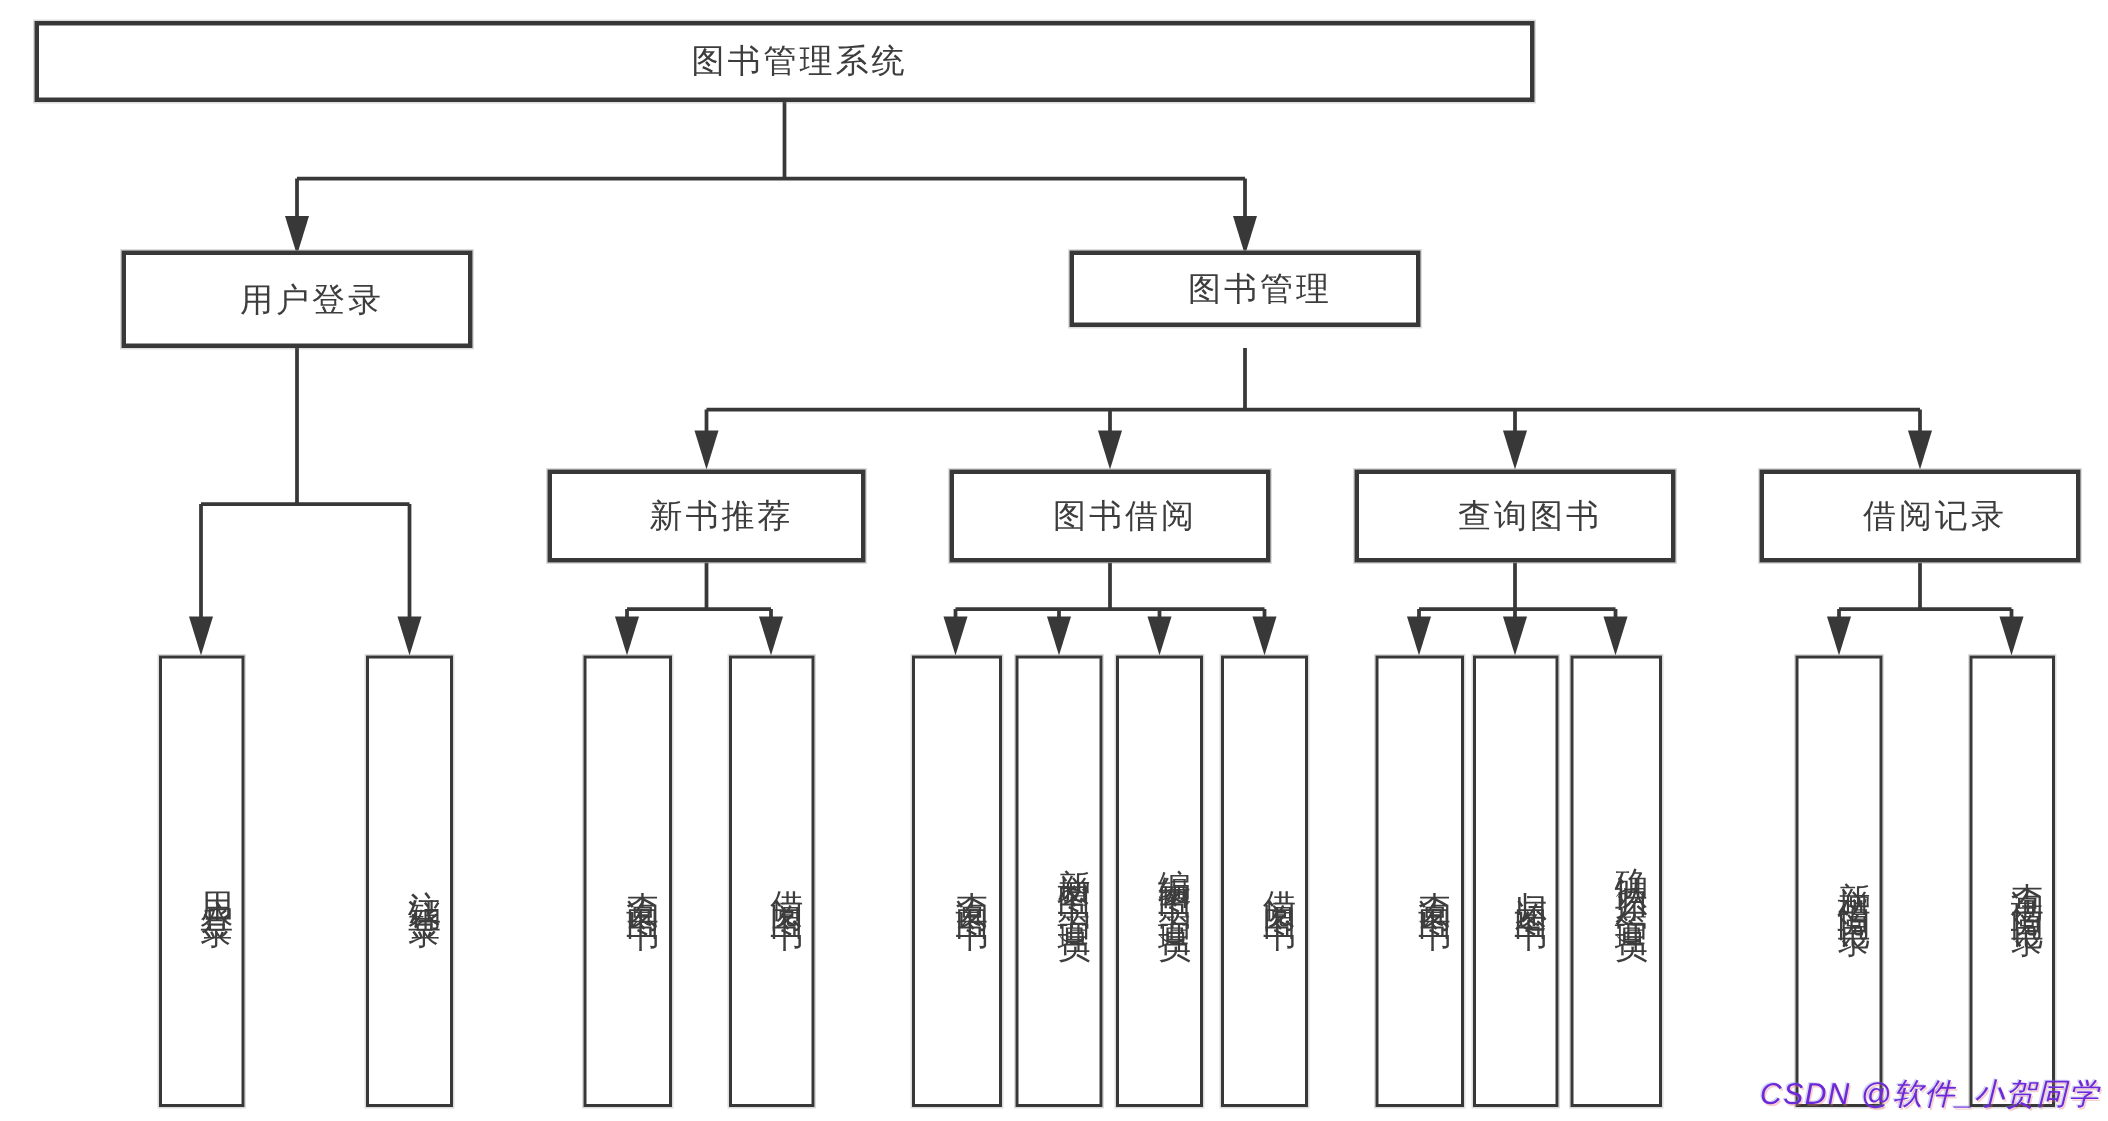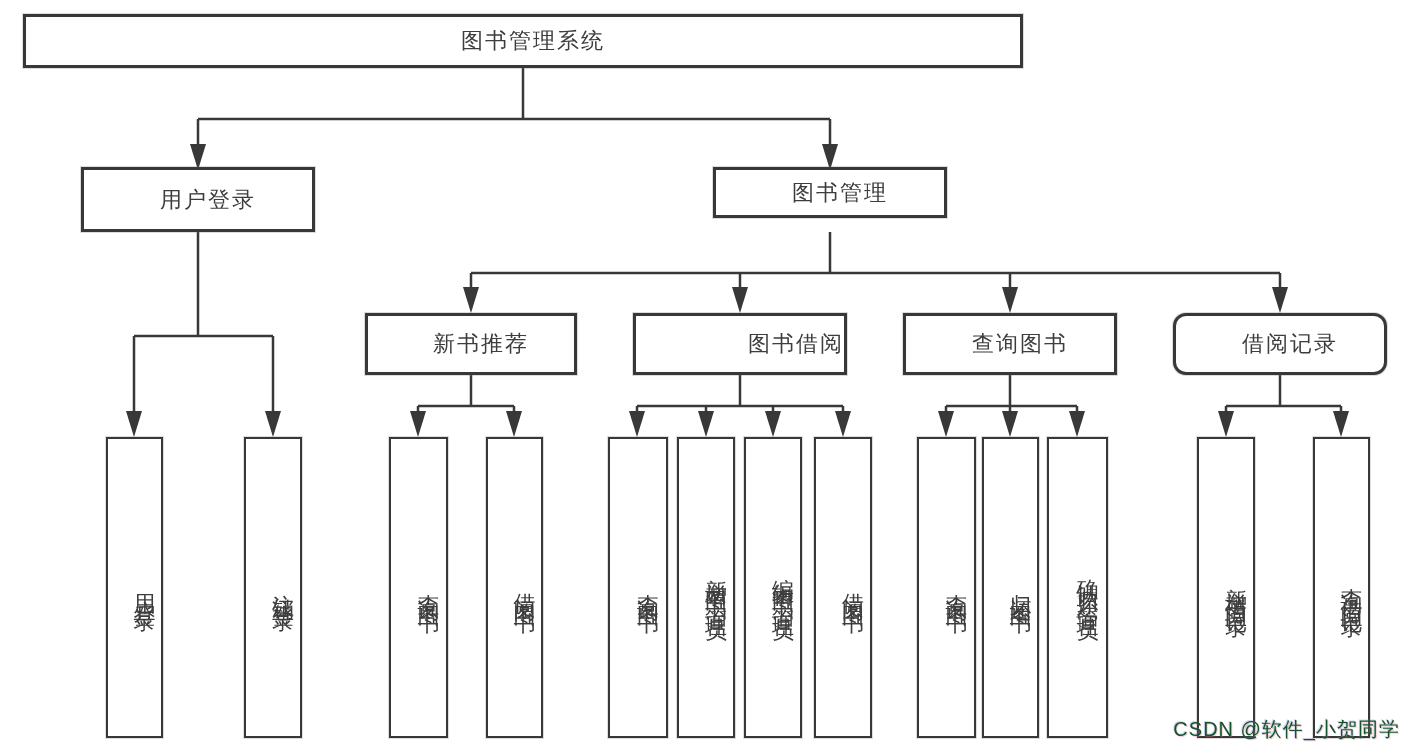--- a/index.html
+++ b/index.html
@@ -43,47 +43,48 @@
     writing-mode: vertical-lr;
     text-orientation: mixed;
     letter-spacing: 6px;
     line-height: 1;
   }
   
   #root-box        { left: 23px;   top: 14px;  width: 1000px; height: 54px; }
   #user-login-box  { left: 81px;   top: 167px; width: 234px;  height: 65px; }
   #book-mgmt-box   { left: 713px;  top: 167px; width: 234px;  height: 51px; }
   #new-book-box    { left: 365px;  top: 313px; width: 212px;  height: 62px; }
-  #book-borrow-box { left: 633px;  top: 313px; width: 214px;  height: 62px; justify-content: flex-end; }
+  #book-borrow-box { left: 633px;  top: 313px; width: 214px;  height: 62px; }
   #cur-borrow-box  { left: 903px;  top: 313px; width: 214px;  height: 62px; }
-  #records-box     { left: 1173px; top: 313px; width: 214px;  height: 62px; border-radius: 13px; }
+  #records-box     { left: 1173px; top: 313px; width: 214px;  height: 62px; }
   .leaf { top: 437px; height: 301px; }
   #leaf-ul-login   { left: 106px;  width: 57px; }
   #leaf-ul-logout  { left: 244px;  width: 58px; }
   #leaf-nb-query   { left: 389px;  width: 59px; }
   #leaf-nb-borrow  { left: 486px;  width: 57px; }
   #leaf-bb-query   { left: 608px;  width: 60px; }
   #leaf-bb-add     { left: 677px;  width: 58px; }
   #leaf-bb-edit    { left: 744px;  width: 58px; }
   #leaf-bb-borrow  { left: 814px;  width: 58px; }
   #leaf-cb-query   { left: 917px;  width: 59px; }
   #leaf-cb-return  { left: 982px;  width: 57px; }
   #leaf-cb-confirm { left: 1047px; width: 61px; }
   #leaf-rc-add     { left: 1197px; width: 58px; }
   #leaf-rc-query   { left: 1313px; width: 57px; }
   #watermark {
     position: absolute;
     right: 5px;
     bottom: 4px;
     z-index: 5;
     font-size: 20px;
-    color: #14532d;
+    color: #6d28d9;
     letter-spacing: 1px;
     text-shadow: 1px 1px 0 rgba(230,120,120,0.35), -1px -1px 0 rgba(120,140,230,0.35);
     white-space: nowrap;
+    font-style: italic;
   }
 </style>
 </head>
 <body>
 
 <div id="stage">
 
   <svg id="connectors" viewBox="0 0 1405 747" xmlns="http://www.w3.org/2000/svg">
       <path d="M 523 68 L 523 119 M 198 119 L 830 119 M 198 119 L 198 150 M 830 119 L 830 150 " fill="none" stroke="#383838" stroke-width="2.5"></path>
       <polygon points="190,144 206,144 198,170" fill="#383838"></polygon>

